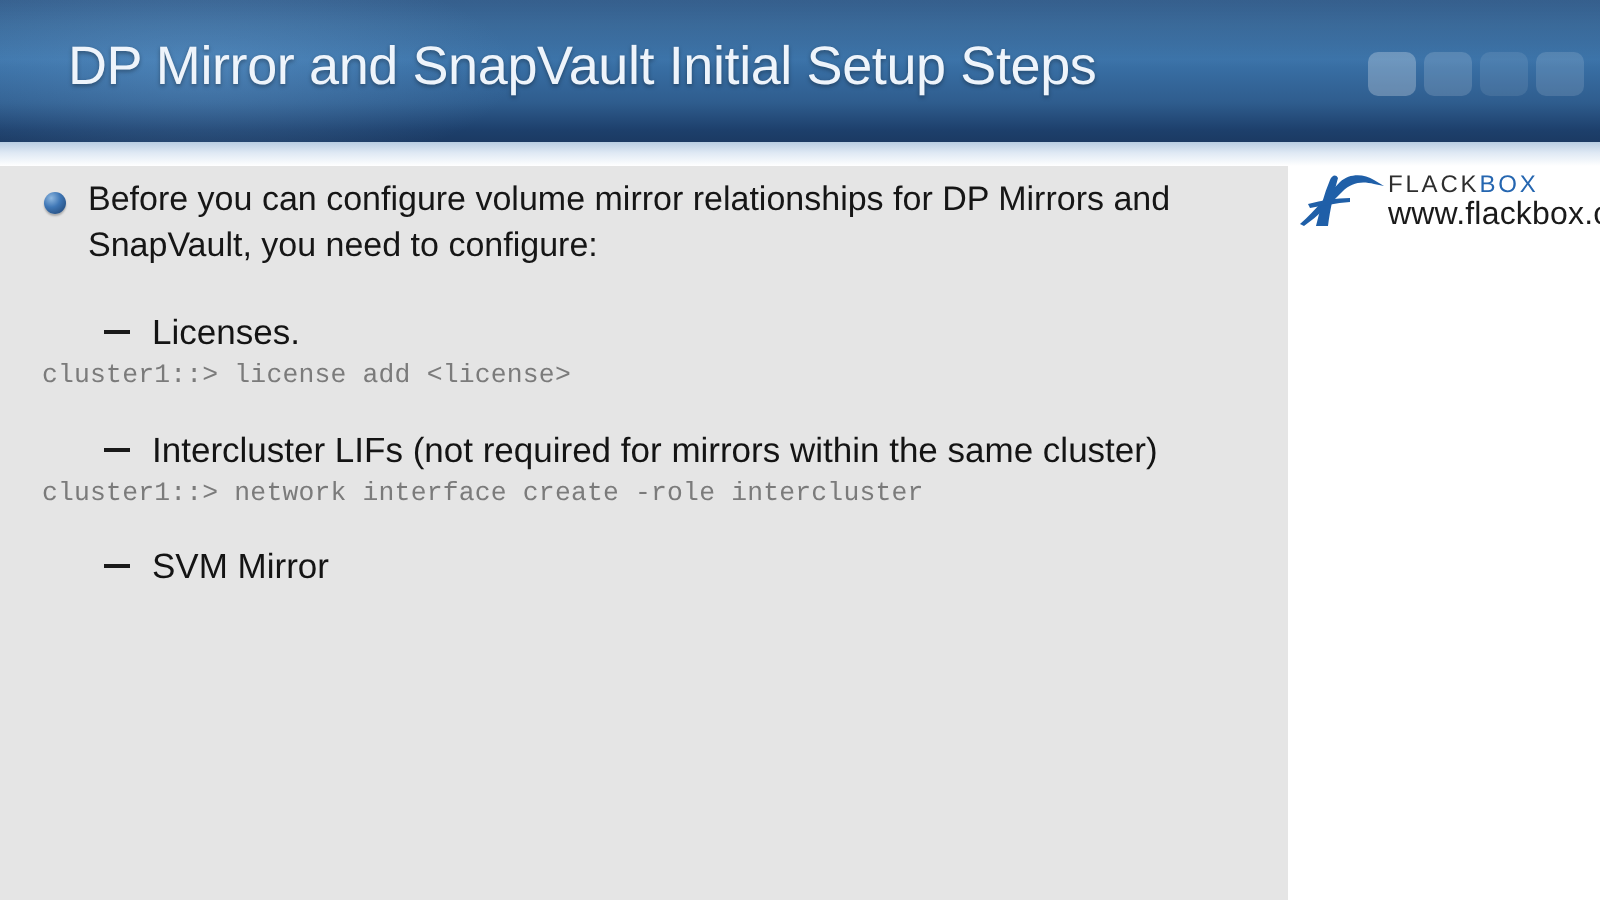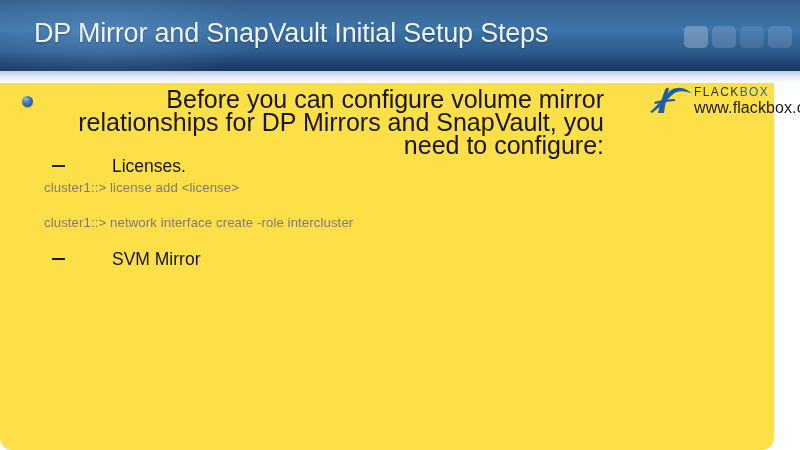--- a/index.html
+++ b/index.html
@@ -11,24 +11,23 @@
     width: 800px;
     height: 450px;
     overflow: hidden;
     font-family: "Liberation Sans", sans-serif;
     position: relative;
   }
 
   .slide {
     position: absolute;
     inset: 0;
-    width: 774px;
+    width: 644px;
     height: 450px;
-    background: #fde047;
-    border-radius: 12px;
+    background: #e5e5e5;
   }
 
   
   .header {
     position: absolute;
     left: 0; top: 0;
     width: 800px;
     height: 71px;
     background:
       linear-gradient(to bottom,
@@ -136,24 +135,23 @@
     left: 0;
     top: 84px;
     width: 800px;
   }
 
   .lead {
     position: absolute;
     left: 44px;
     top: 4px;
     width: 560px;
-    font-size: 25px;
+    font-size: 17px;
     line-height: 23px;
     color: #161616;
-    text-align: right;
   }
   .lead-bullet {
     position: absolute;
     left: 22px;
     top: 12px;
     width: 11px;
     height: 11px;
     border-radius: 50%;
     background: radial-gradient(circle at 33% 28%, #8fb8e0 0%, #3f77b6 42%, #1d3f6b 100%);
     box-shadow: 0 1px 1px rgba(0,0,0,0.25);
@@ -164,44 +162,44 @@
     left: 0;
     top: 72px;
     width: 800px;
   }
   .section {
     position: relative;
     margin-bottom: 12px;
   }
   .sec-row {
     position: relative;
-    padding-left: 112px;
+    padding-left: 76px;
   }
   .sec-dash {
     position: absolute;
     left: 52px;
     top: 9px;
     width: 13px;
     height: 2px;
     background: #1a1a1a;
   }
   .sec-title {
     font-size: 17.5px;
     line-height: 21px;
     color: #141414;
     width: 520px;
   }
   .cmd {
-    font-family: Liberation Sans, sans-serif;
+    font-family: Liberation Mono, monospace;
     font-size: 13.2px;
     line-height: 16.5px;
     color: #7b7b7b;
-    padding-left: 44px;
     white-space: pre;
     letter-spacing: 0.1px;
+    margin-left: 21px;
   }
   .cmd-block { margin-top: 3px; }
 </style>
 </head>
 <body>
 
 <div class="slide">
 
   <div class="header">
     <div class="header-sheen"></div>
@@ -241,20 +239,24 @@
         <div class="sec-row">
           <div class="sec-dash"></div>
           <div class="sec-title">Licenses.</div>
         </div>
         <div class="cmd-block">
           <div class="cmd">cluster1::&gt; license add &lt;license&gt;</div>
         </div>
       </div>
 
       <div class="section" style="margin-top:18px;">
+        <div class="sec-row">
+          <div class="sec-dash"></div>
+          <div class="sec-title">Intercluster LIFs (not required for mirrors within the same cluster)</div>
+        </div>
         <div class="cmd-block">
           <div class="cmd">cluster1::&gt; network interface create -role intercluster</div>
         </div>
       </div>
 
 
       <div class="section" style="margin-top:18px;">
         <div class="sec-row">
           <div class="sec-dash"></div>
           <div class="sec-title">SVM Mirror</div>

